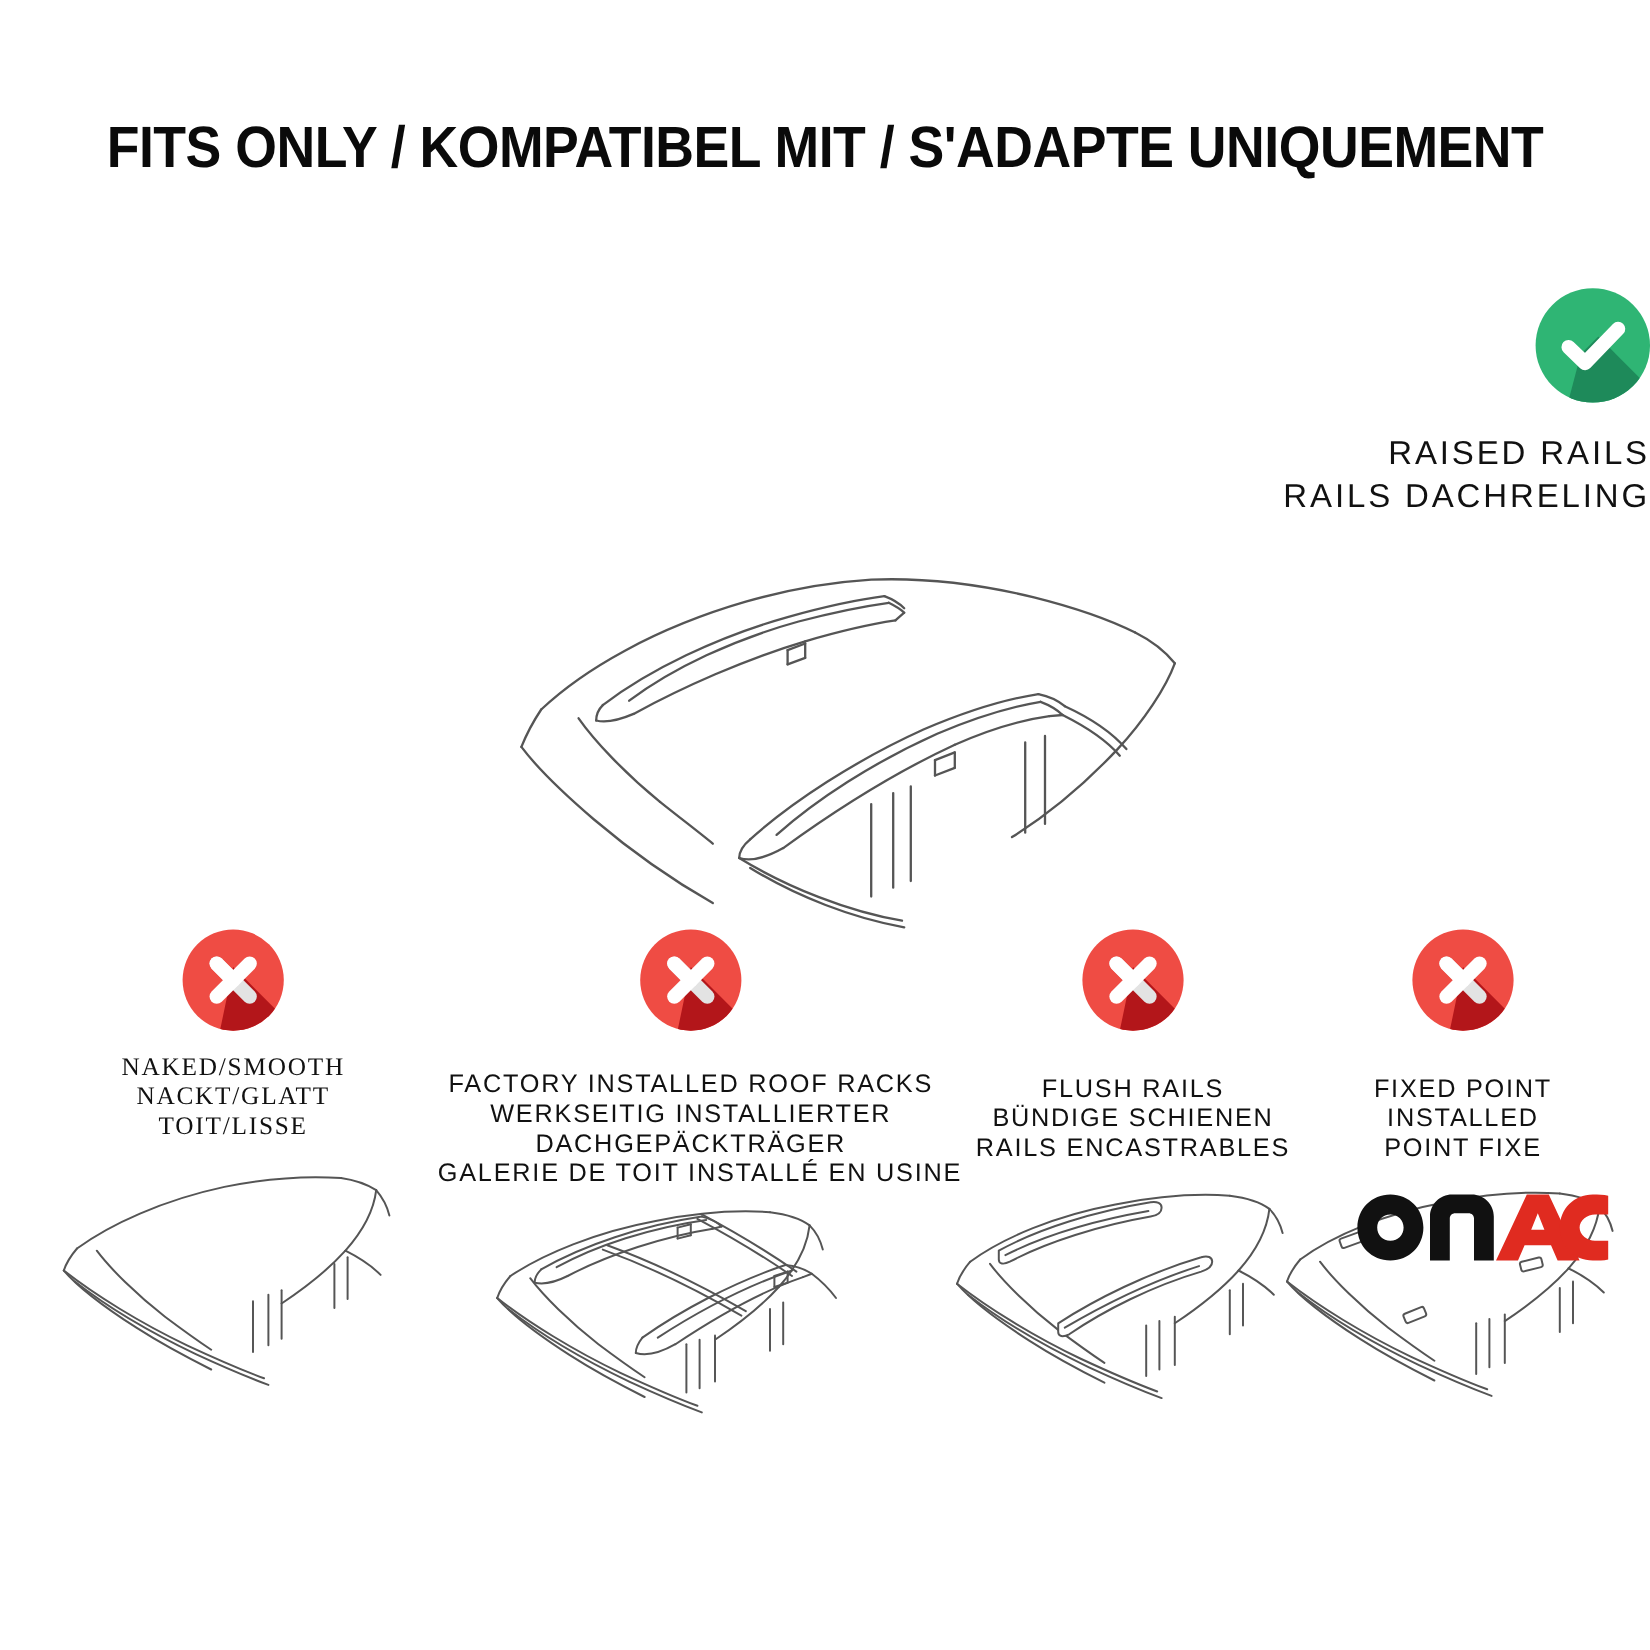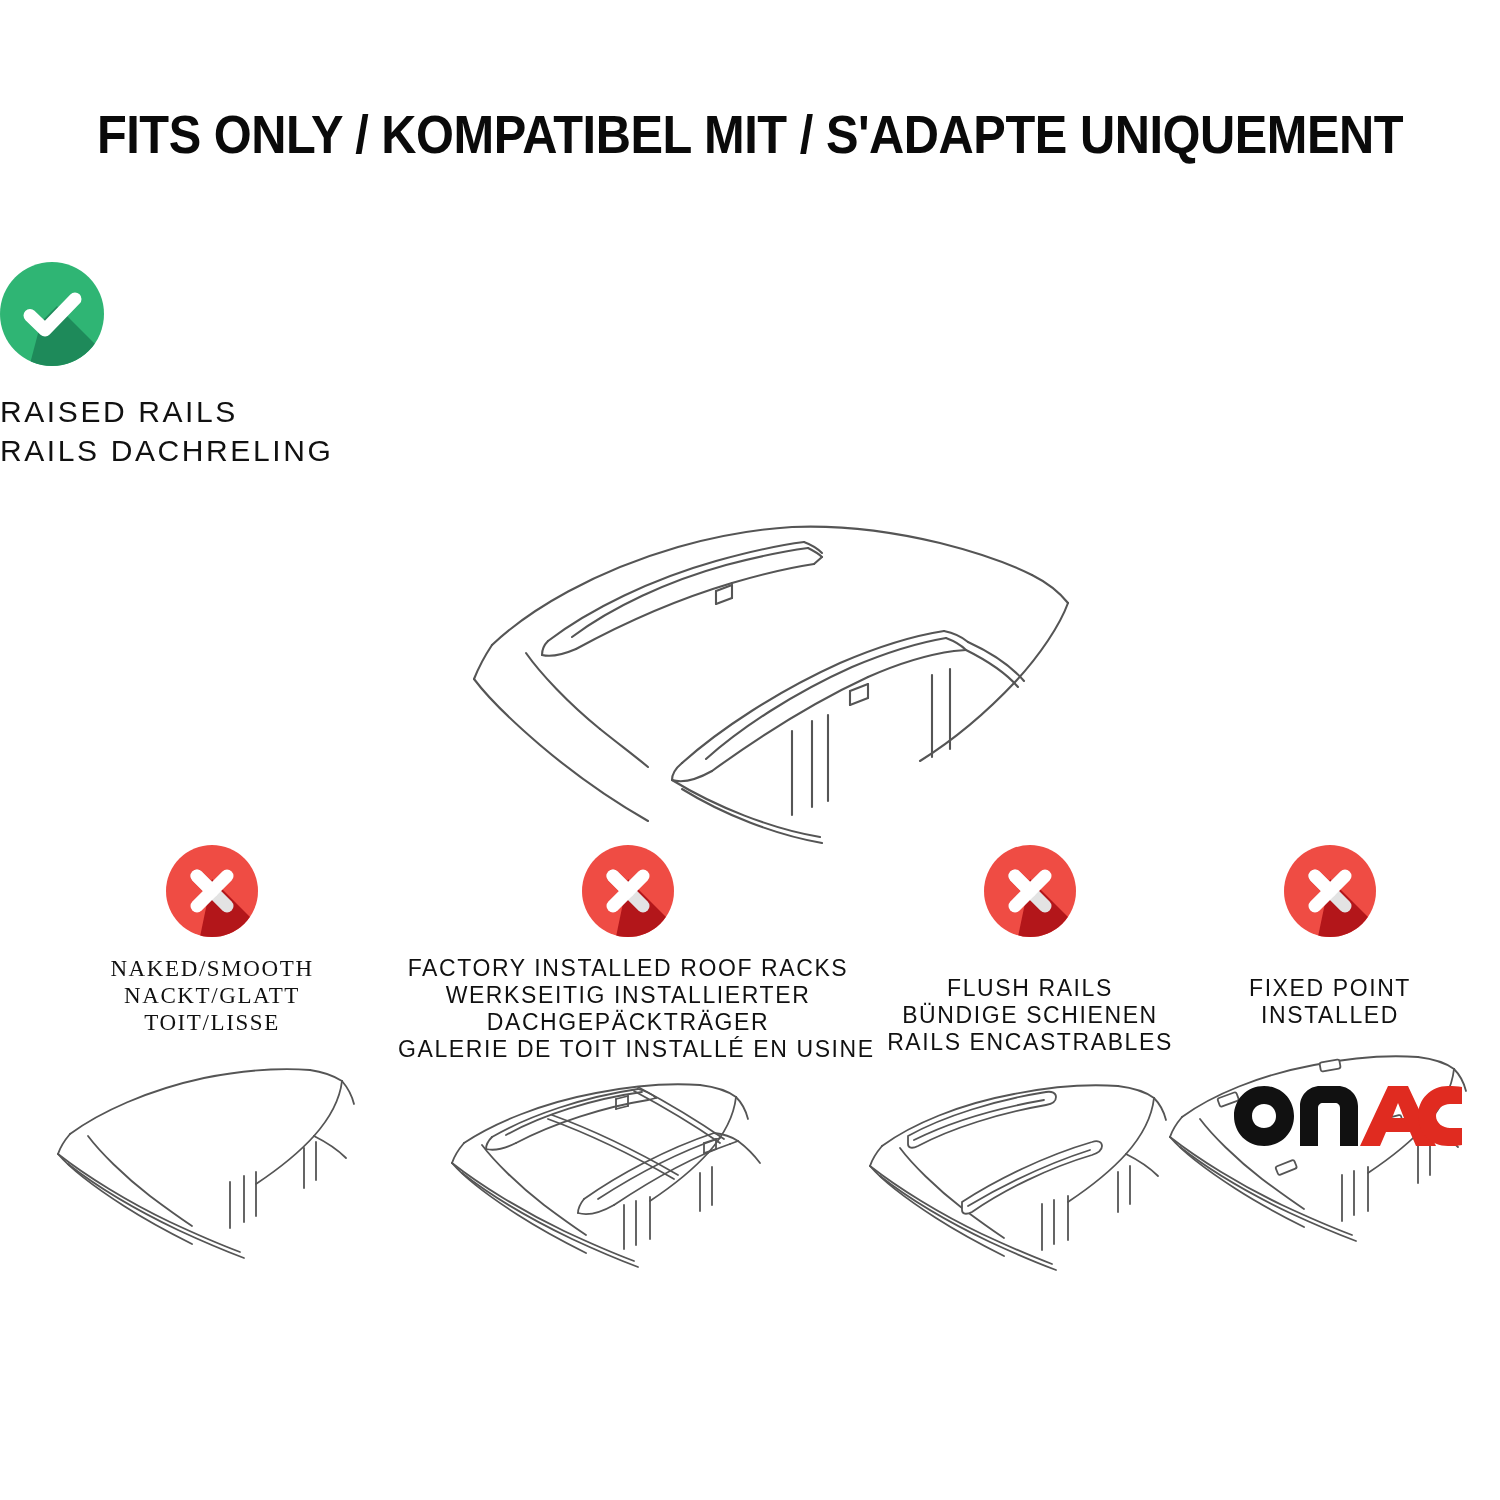--- a/index.html
+++ b/index.html
@@ -23,21 +23,21 @@
     letter-spacing:-0.5px;
     color:#0a0a0a;
     transform:scaleX(0.92);
     white-space:nowrap;
   }
 
   
   .ok-block{
     position:absolute;
     left:0;right:0;top:262px;
-    text-align:left;
+    text-align:right;
   }
   .icon-wrap{
     position:relative;
     display:inline-block;
     width:104px;height:104px;
   }
   .ok-label{
     margin-top:22px;
     font-size:30px;
     line-height:39px;
@@ -69,21 +69,21 @@
   }
   .col .art{position:relative;}
 
   
   #col-naked   {left:52px;  width:320px;}
   #col-factory {left:398px; width:460px;}
   #col-flush   {left:860px; width:340px;}
   #col-fixed   {left:1160px;width:340px;}
 
   #col-naked   .label-box{margin-top:14px;font-family:Liberation Serif, serif;}
-  #col-factory .label-box{margin-top:14px;}
+  #col-factory .label-box{margin-top:30px;}
   #col-flush   .label-box{margin-top:34px;}
   #col-fixed   .label-box{margin-top:34px;}
 
   #col-naked   .art{margin-top:20px;}
   #col-factory .art{margin-top:14px;}
   #col-flush   .art{margin-top:18px;}
   #col-fixed   .art{margin-top:18px;}
 
   
   .logo{
@@ -383,20 +383,21 @@
             <path d="M31 31 L61 61" stroke="#E3E3E3"></path>
             <path d="M61 31 L31 61" stroke="#ffffff"></path>
             <path d="M31 31 L46 46" stroke="#ffffff"></path>
           </g>
         </svg>
       </div>
 
       <div class="label-box clabel">
         <div>FIXED POINT</div>
         <div>INSTALLED</div>
+        <div>POINT FIXE</div>
       </div>
 
       <div class="art">
         <svg width="340" height="225" viewBox="0 0 340 225" fill="none" stroke="#555" stroke-width="1.8" stroke-linecap="round" stroke-linejoin="round">
           <path d="M22 70 C52 48 100 28 154 18 C194 10 230 8 258 10"></path>
           <path d="M258 10 C274 12 286 16 294 22"></path>
           <path d="M294 22 C292 40 282 60 266 78"></path>
           <path d="M266 78 C248 98 226 114 208 126"></path>
           <path d="M22 70 C16 77 12 84 10 90"></path>
           <path d="M10 90 C22 104 48 124 76 142 C104 160 128 172 144 180"></path>

